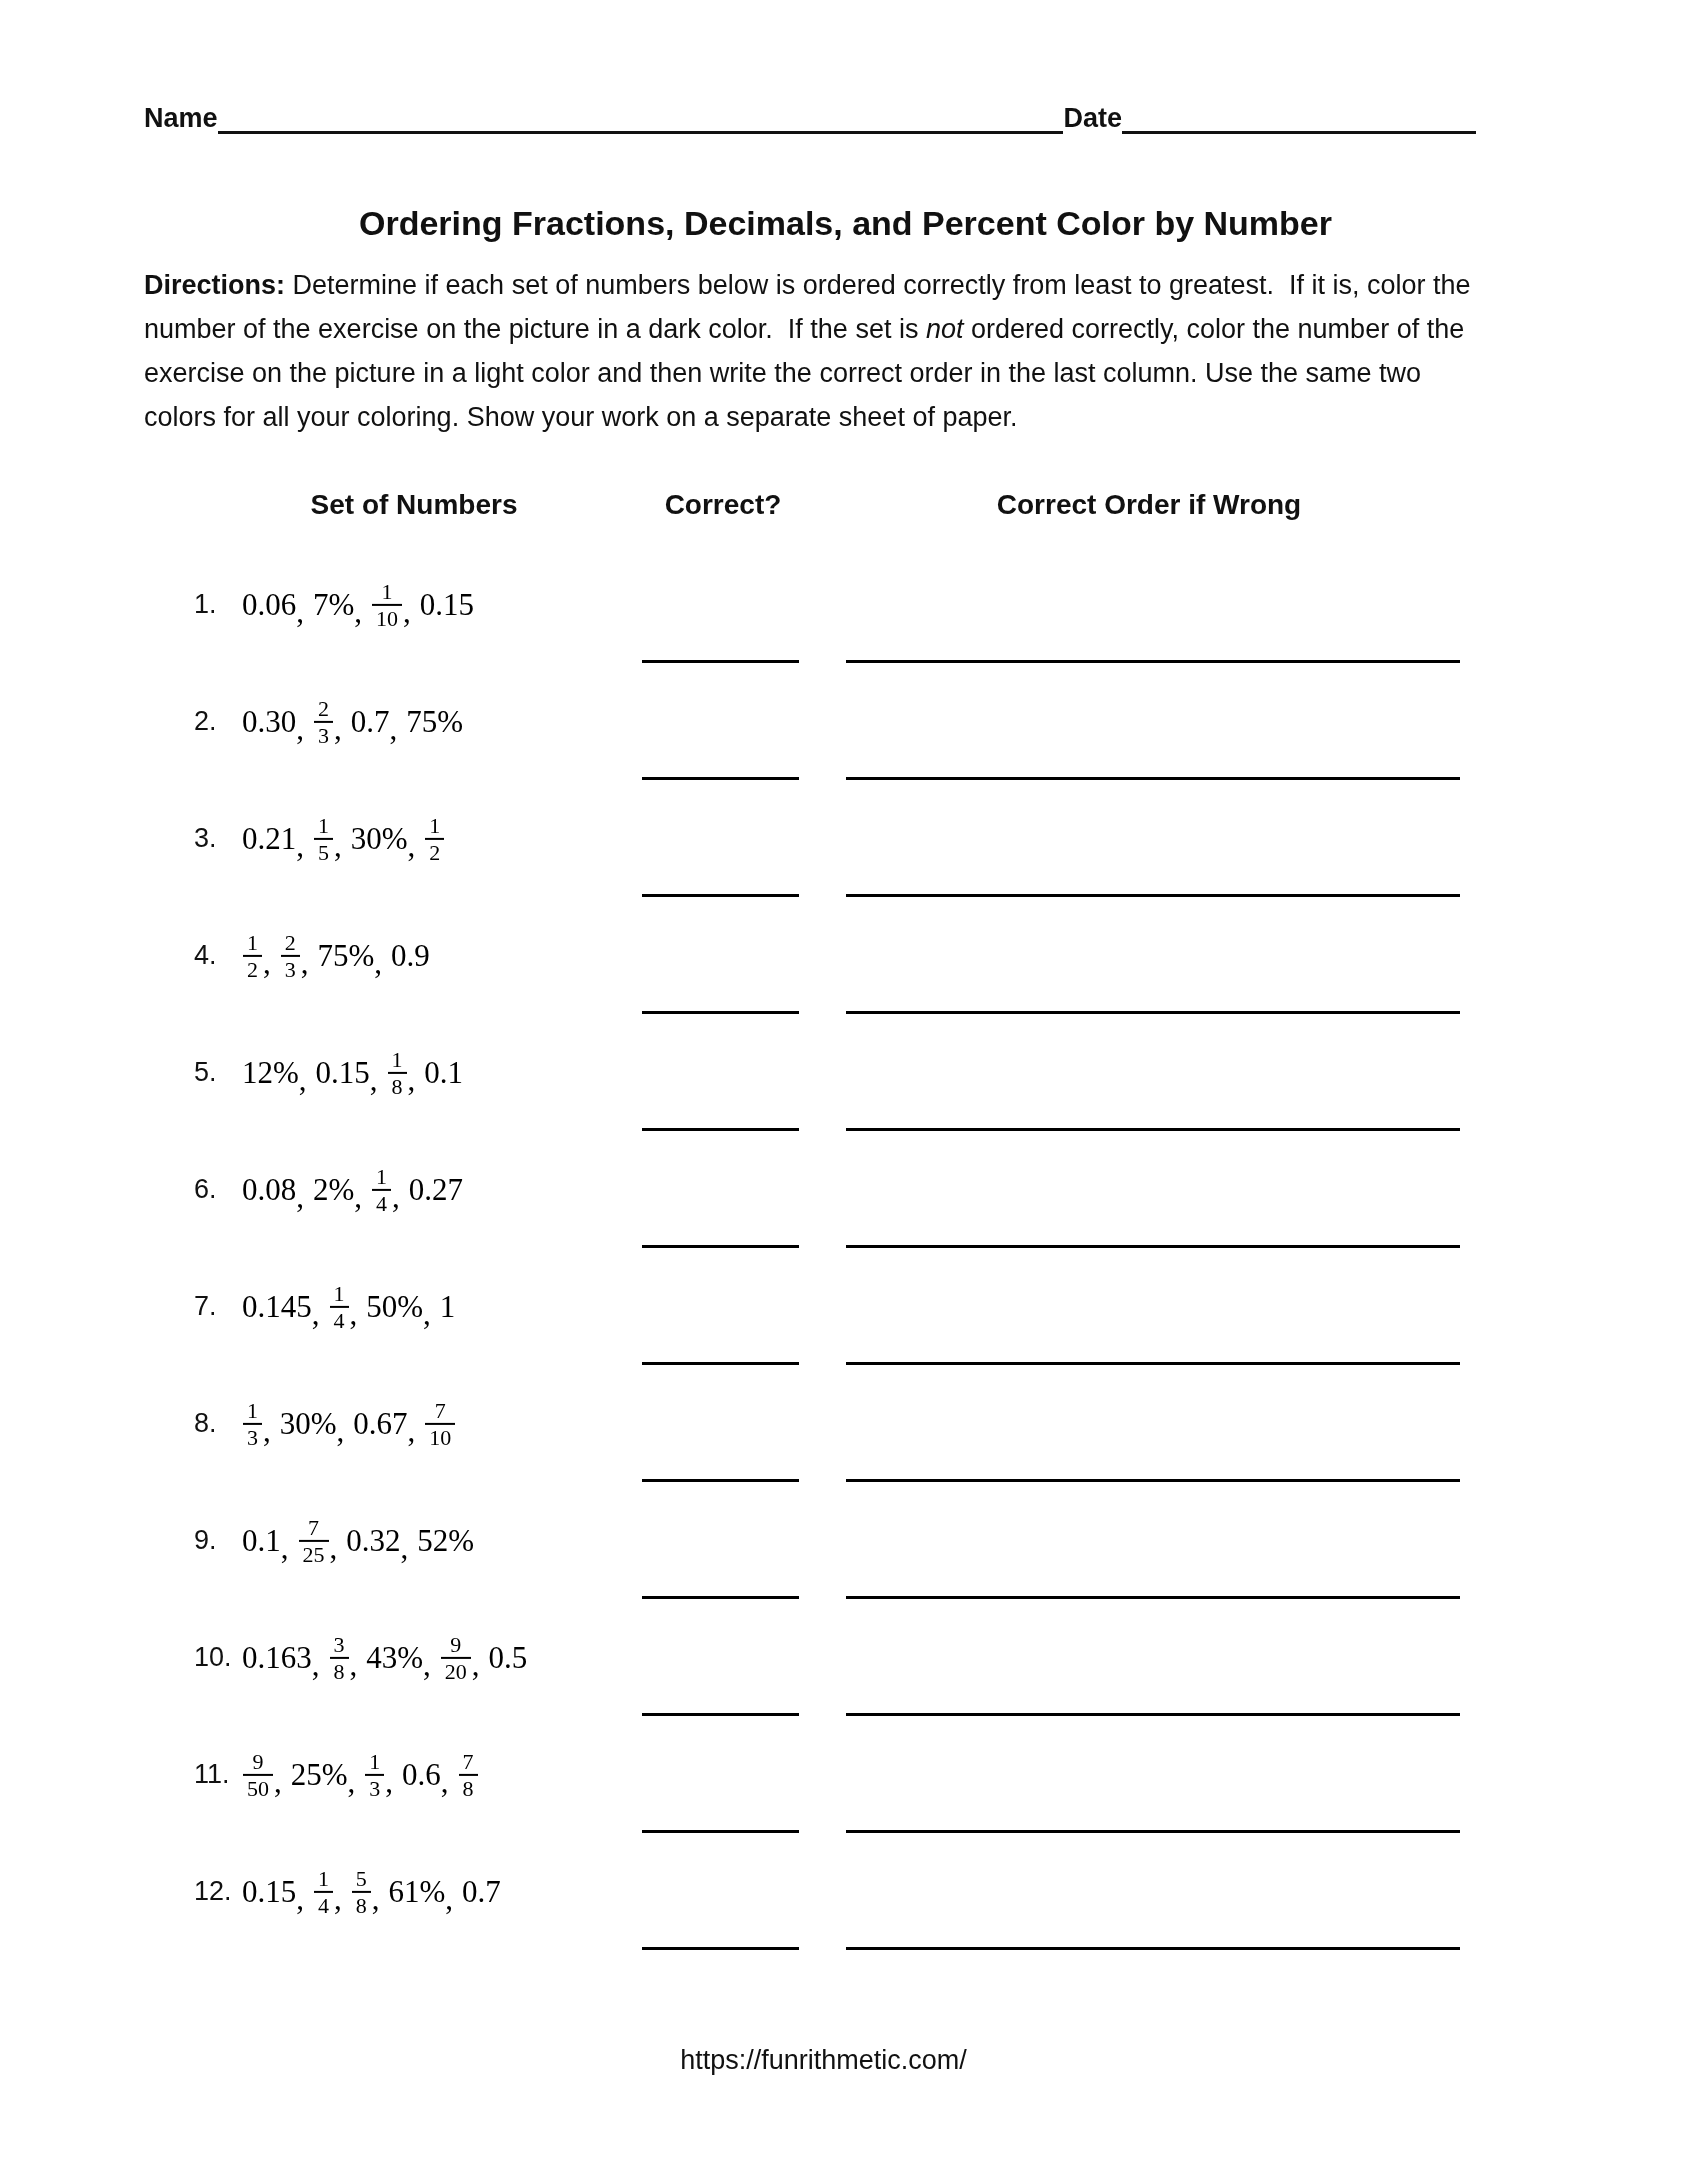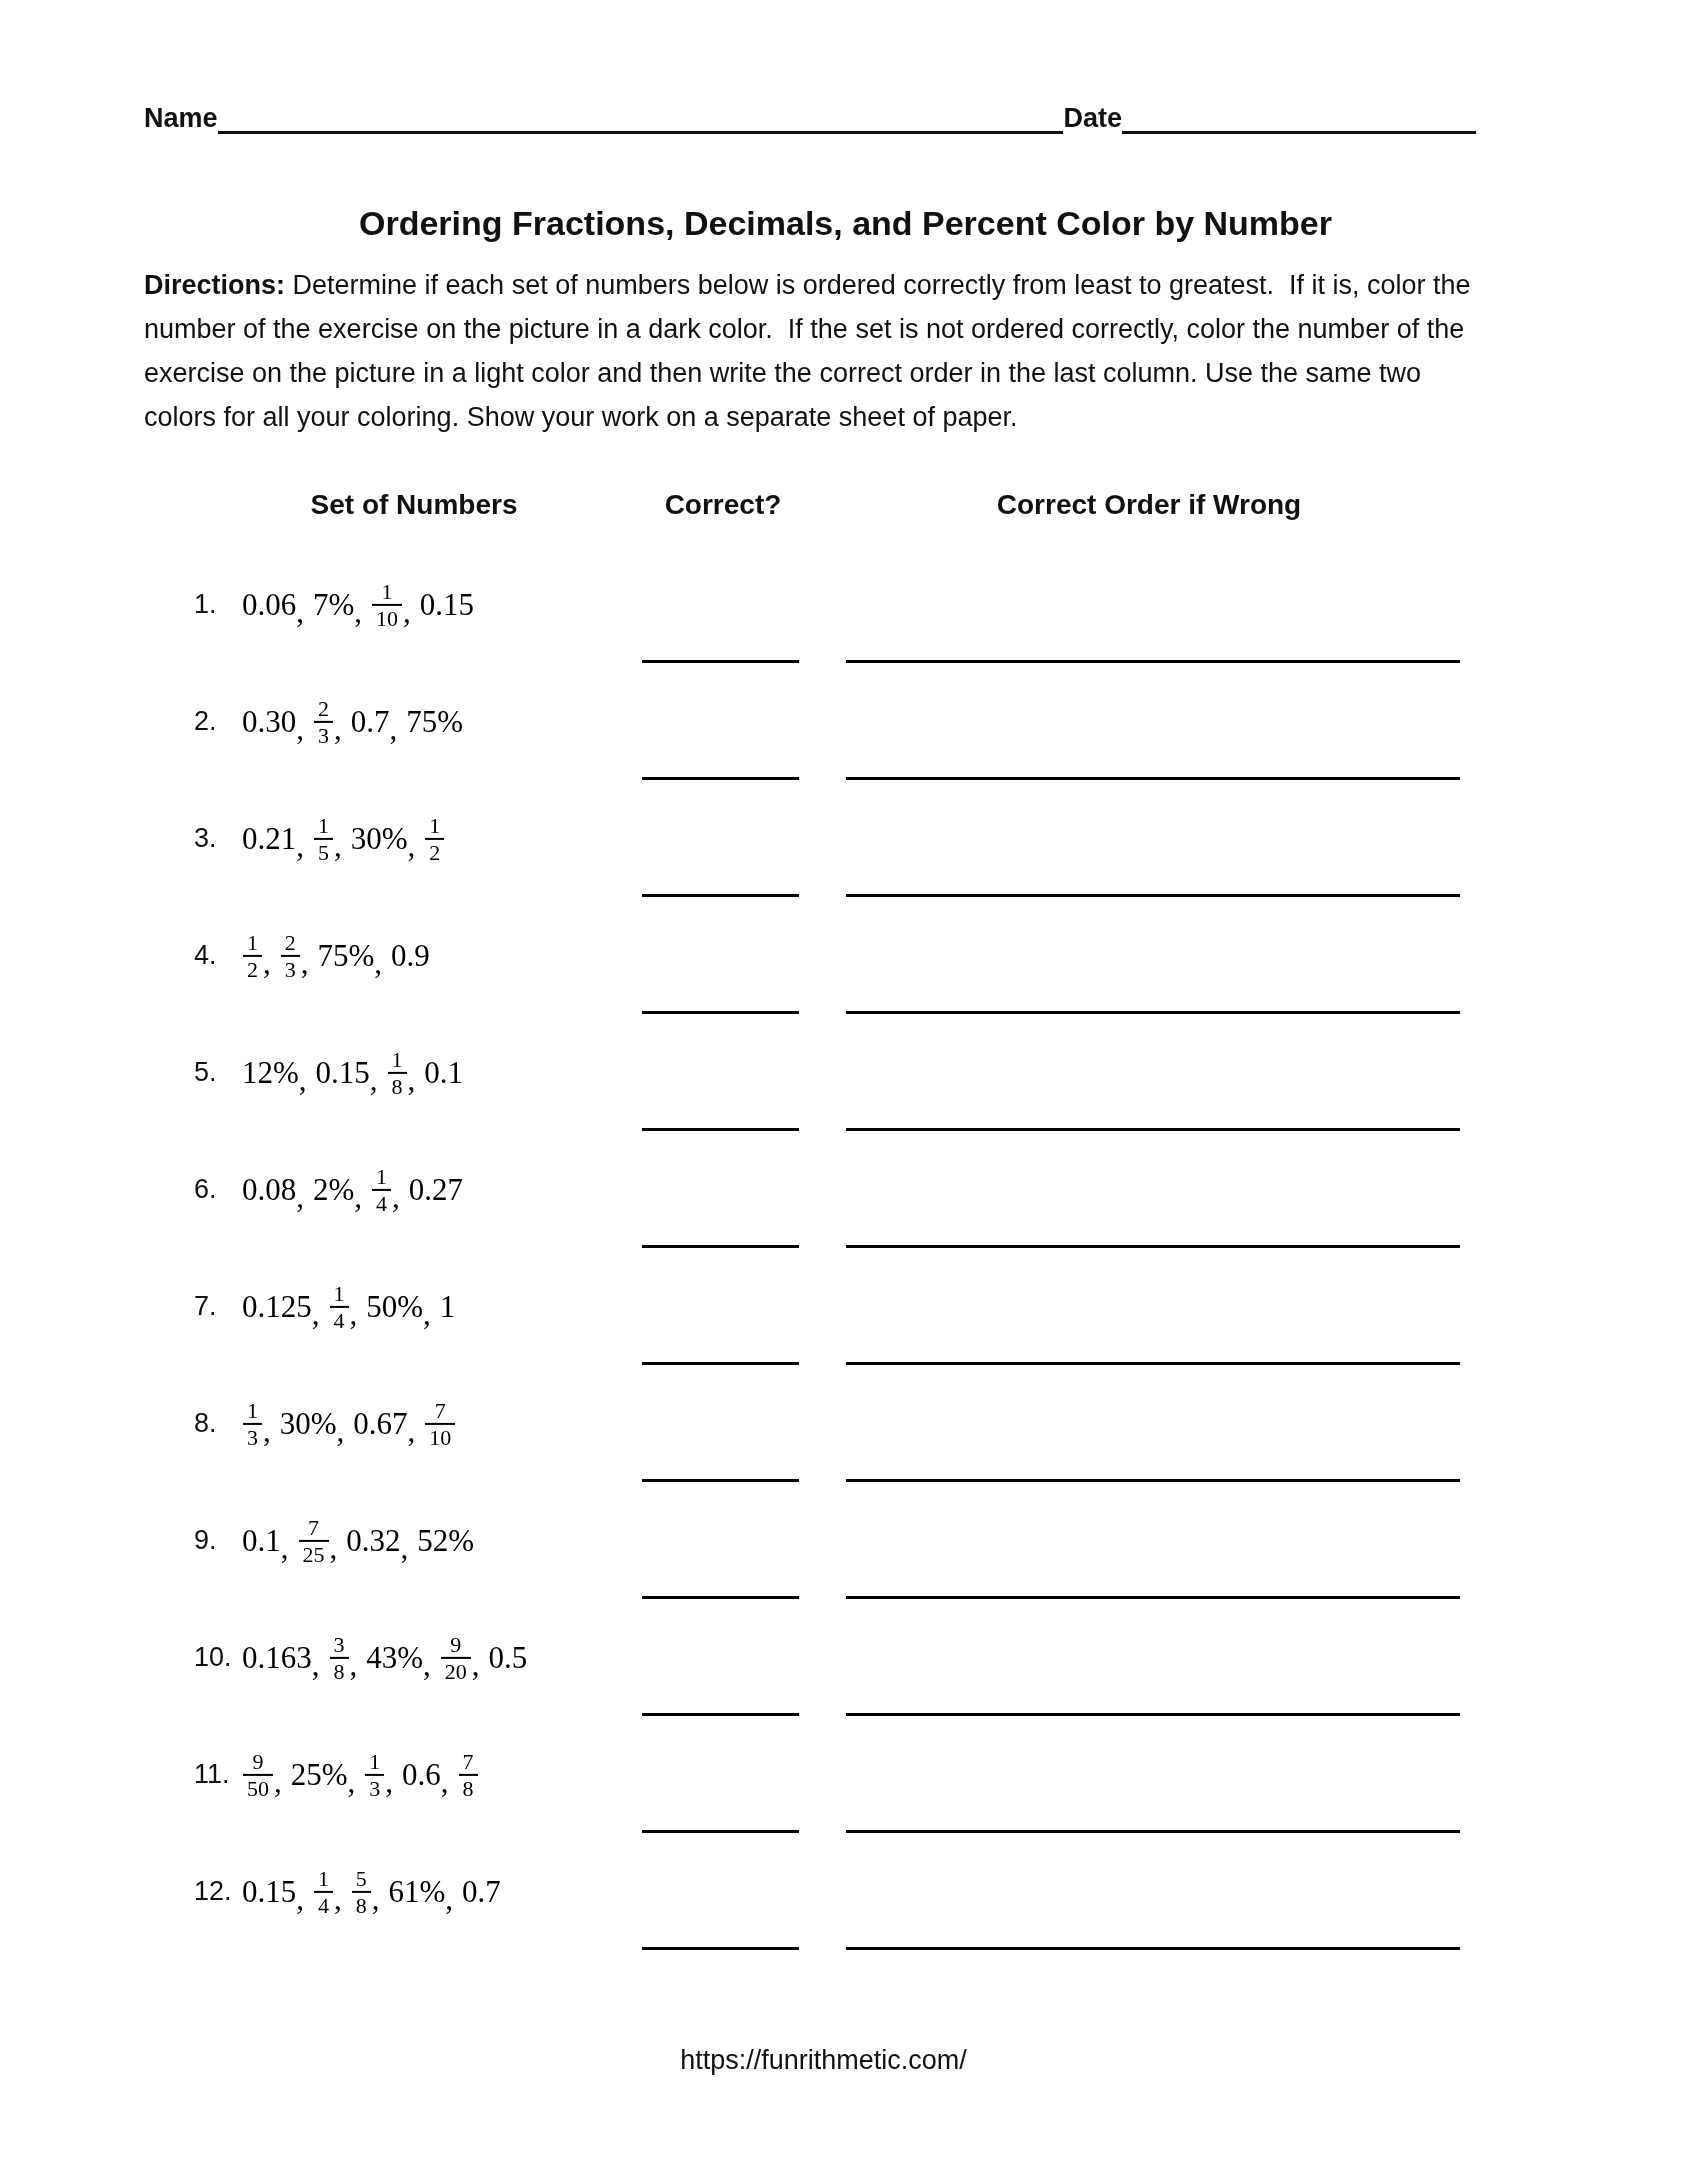--- a/index.html
+++ b/index.html
@@ -57,21 +57,21 @@
     position: absolute;
     left: 144px;
     top: 263px;
     width: 1339px;
     font-size: 27px;
     line-height: 44px;
     white-space: pre-wrap;
     margin: 0;
   }
   .directions .bold { font-weight: 700; margin-top: 12px; }
-  .directions .italic { }
+  .directions .italic { font-style: italic; }
 
   
   .col-header {
     position: absolute;
     top: 489px;
     transform: translateX(-50%);
     font-size: 28px;
     font-weight: 700;
     white-space: nowrap;
   }
@@ -303,21 +303,21 @@
             <span class="tok">0.27</span>
           </span>
         </div>
         <div class="answer-correct"></div>
         <div class="answer-order"></div>
       </div>
       <div class="problem-row">
         <div class="problem-left">
           <span class="problem-number">7.</span>
           <span class="problem-expression">
-            <span class="tok">0.125</span>
+            <span class="tok">0.145</span>
             <span class="comma">,</span>
             <span class="frac">
               <span class="num">1</span>
               <span class="den">4</span>
             </span>
             <span class="comma">,</span>
             <span class="tok">50%</span>
             <span class="comma">,</span>
             <span class="tok">1</span>
           </span>

